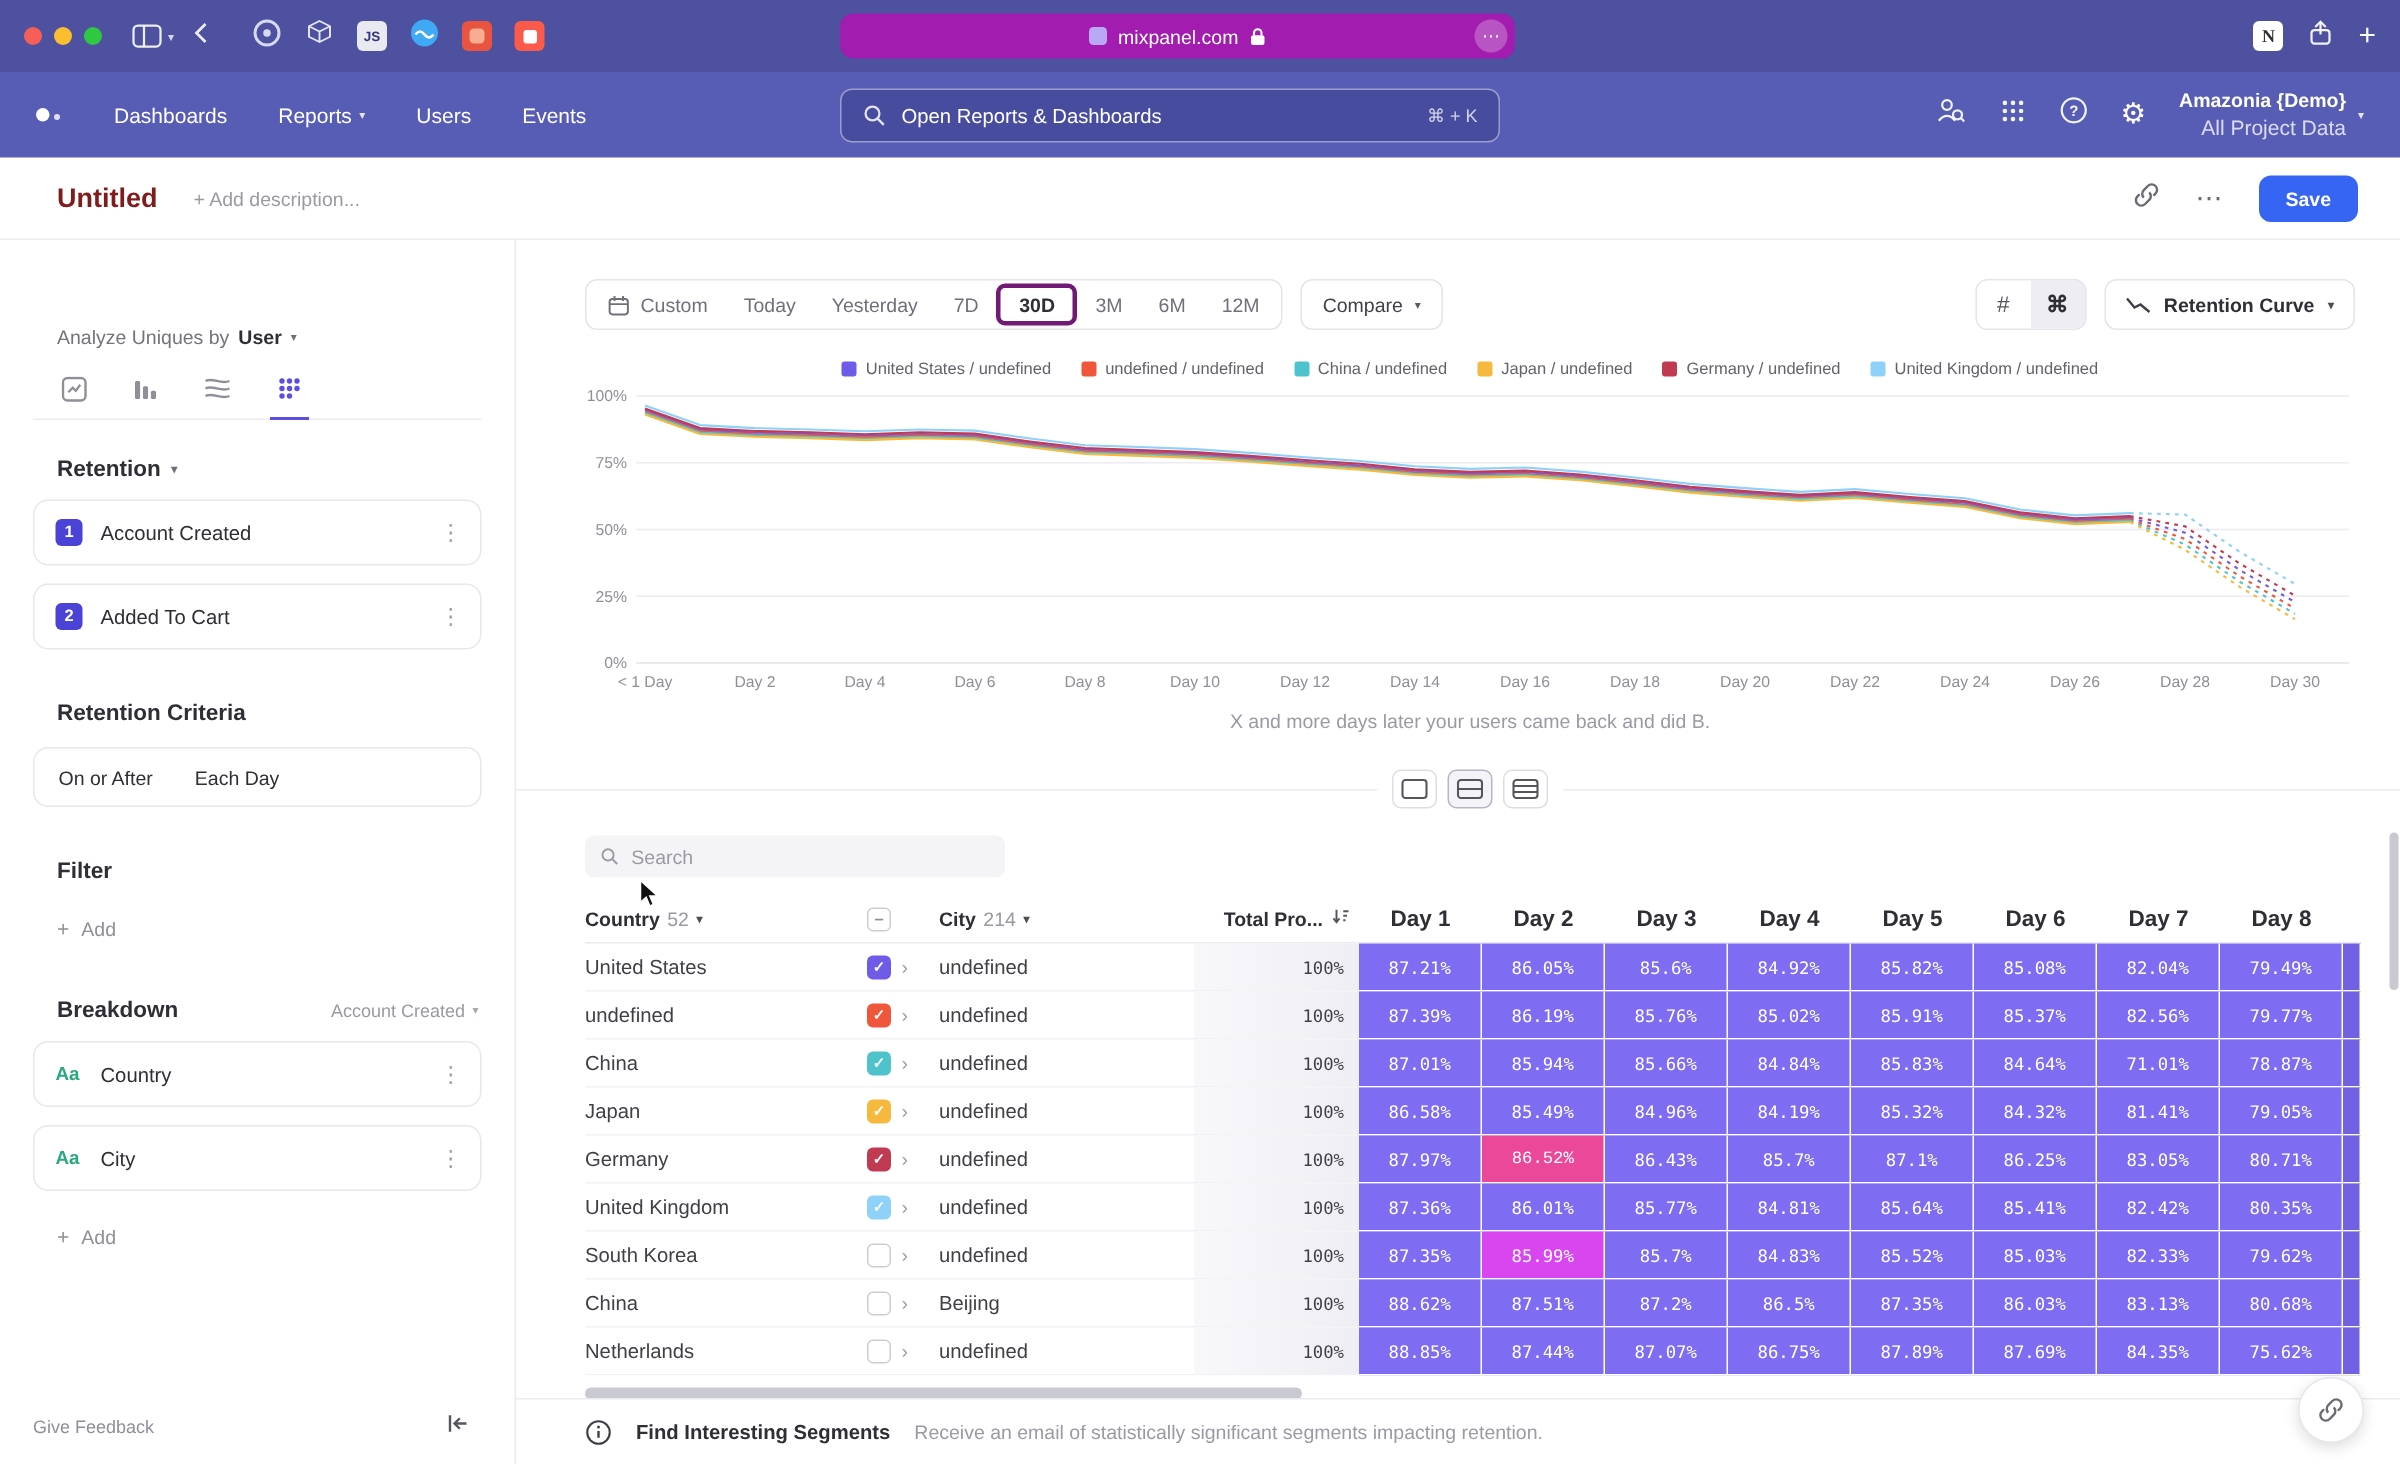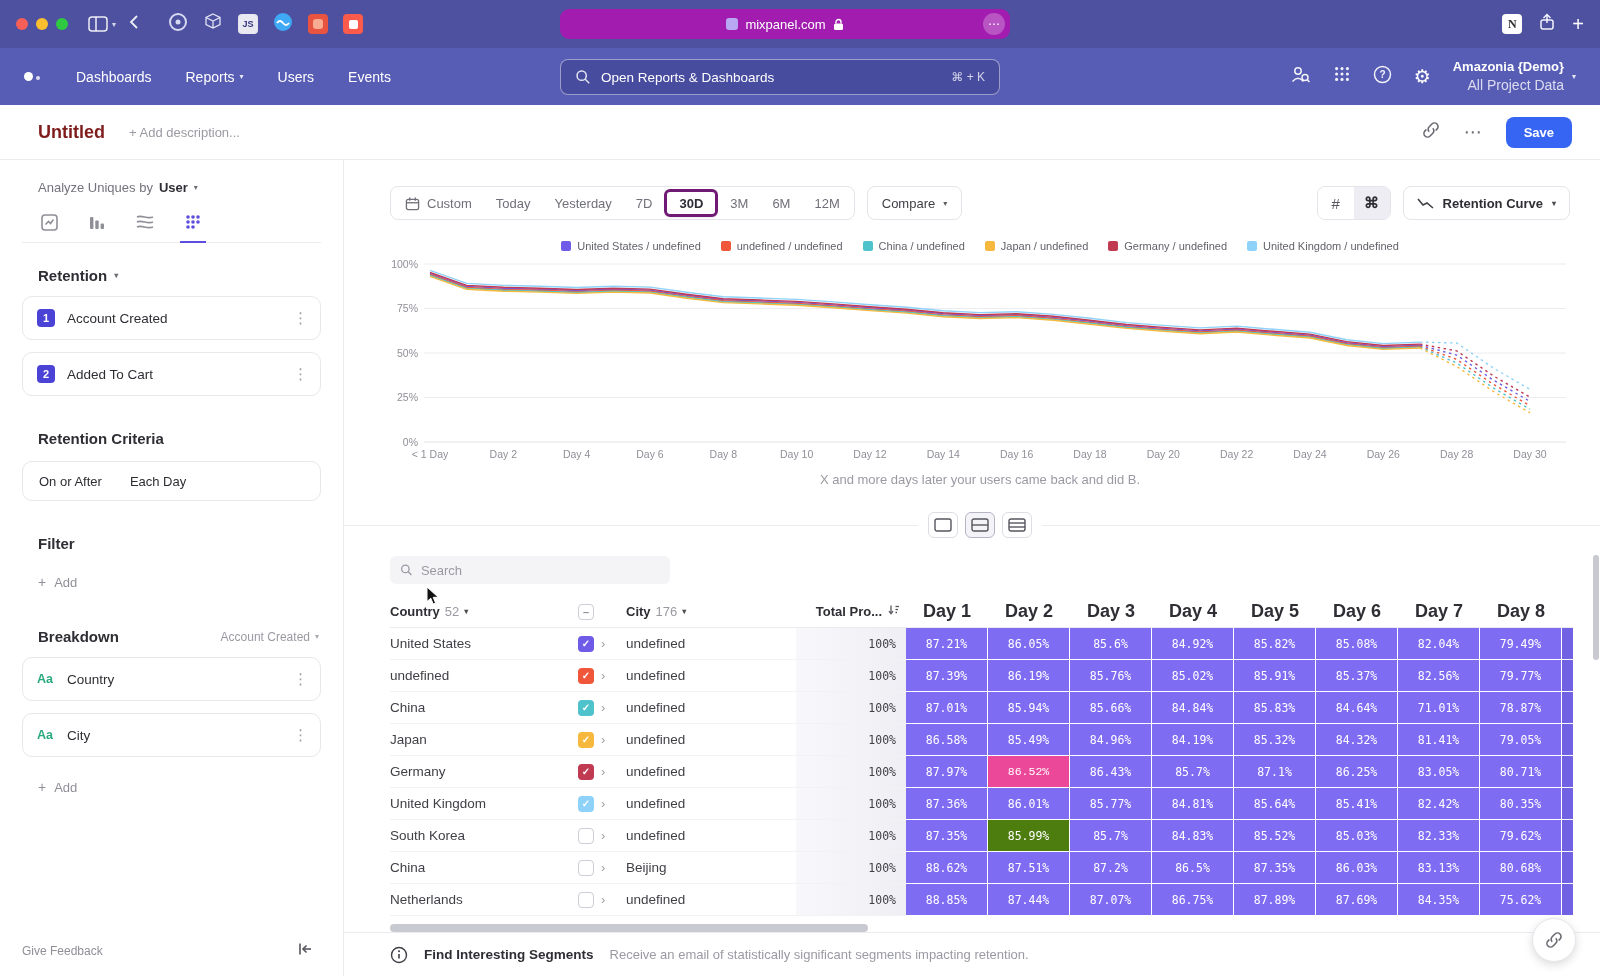--- a/index.html
+++ b/index.html
@@ -54,21 +54,21 @@
   .tb-right { margin-left:auto; display:flex; align-items:center; gap:24px; color:#6a6a72; }
   .dots-h { font-size:18px; color:#6a6a72; }
   .save-btn { background:#3565f2; color:#fff; font-size:13px; font-weight:600; padding:8px 18px;
     border-radius:8px; border:none; }
 
   
   .content { display:flex; height:816px; }
   .sidebar { width:344px; border-right:1px solid #ececf0; padding:20px 22px 10px 22px;
     display:flex; flex-direction:column; background:#fff; }
   .main { flex:1; position:relative; padding:26px 30px 0 46px; overflow:hidden; }
-  .ind { margin-left:16px; }
+  .ind { margin-left:16px;margin-top:37px; }
 
   
   .sb-analyze { font-size:13px; color:#73737c; display:flex; gap:6px; align-items:center; }
   .sb-analyze b { color:#2e2e34; font-weight:700; }
   .sb-tabs { display:flex; gap:26px; margin-top:18px; border-bottom:1px solid #ececf0;
     padding:0 0 11px 16px; }
   .sb-tab { width:22px; height:18px; display:flex; align-items:center; justify-content:center;
     color:#8f8f98; position:relative; }
   .sb-tab.active { color:#5c4fe0; }
   .sb-tab.active::after { content:''; position:absolute; bottom:-12px; left:-2px; right:-2px;
@@ -132,21 +132,21 @@
   .search-box input { border:none; background:transparent; outline:none; font-size:13px;
     color:#3f3f46; width:100%; font-family:inherit; }
   .search-box input::placeholder { color:#9a9aa3; }
 
   .table-zone { margin-top:12px; margin-right:-30px; overflow:hidden; }
   .tgrid { display:grid; grid-template-columns:186px 50px 170px 110px repeat(8,82px) 12px; }
   .cell { display:flex; align-items:center; }
   .theader { height:32px; }
   .th-cell { font-size:13px; font-weight:700; color:#2e2e34; gap:5px; border-bottom:1px solid #ececf0; }
   .th-count { font-weight:400; color:#9a9aa3; }
-  .th-day { font-size:18px; font-weight:700; color:#2e2e34; justify-content:center; border-bottom:1px solid #ececf0; }
+  .th-day { font-size:15px; font-weight:700; color:#2e2e34; justify-content:center; border-bottom:1px solid #ececf0; }
   .trow { height:32px; }
   .c-text { font-size:13.5px; color:#3f3f46; }
   .white { border-bottom:1px solid #f2f2f5; }
   .chk-cell { gap:7px; padding-left:2px; }
   .checkbox { width:16px; height:16px; border-radius:4px; display:flex; align-items:center;
     justify-content:center; color:#fff; font-size:10px; font-weight:700; }
   .checkbox.unchecked { border:1.5px solid #cdcdd6; background:#fff; }
   .checkbox.indet { border:1.5px solid #cdcdd6; background:#fff; color:#8f8f98; font-size:11px; }
   .chev { color:#a0a0a8; font-size:13px; }
   .totalcell { font-family:"DejaVu Sans Mono", monospace; font-size:11.5px; color:#3f3f46;
@@ -562,21 +562,21 @@
           <div class="cell th-cell">
             <span>Country</span>
             <span class="th-count">52</span>
             <span class="caret">▾</span>
           </div>
           <div class="cell th-cell chk-cell">
             <span class="checkbox indet">–</span>
           </div>
           <div class="cell th-cell">
             <span>City</span>
-            <span class="th-count">176</span>
+            <span class="th-count">214</span>
             <span class="caret">▾</span>
           </div>
           <div class="cell th-cell total-h">
             <span>Total Pro...</span>
             <span><svg width="12" height="12" viewBox="0 0 12 12">
                 <line x1="3" y1="1.5" x2="3" y2="9" stroke="#55555e" stroke-width="1.3"></line>
                 <polyline points="1,7.2 3,9.8 5,7.2" fill="none" stroke="#55555e" stroke-width="1.3"></polyline>
                 <line x1="7.5" y1="2.5" x2="11" y2="2.5" stroke="#55555e" stroke-width="1.3"></line>
                 <line x1="7.5" y1="5.5" x2="10" y2="5.5" stroke="#55555e" stroke-width="1.3"></line>
                 <line x1="7.5" y1="8.5" x2="9" y2="8.5" stroke="#55555e" stroke-width="1.3"></line>
@@ -703,21 +703,21 @@
           </div>
           <div class="tgrid trow">
             <div class="cell c-text white">South Korea</div>
             <div class="cell chk-cell white">
               <span class="checkbox unchecked"></span>
               <span class="chev">›</span>
             </div>
             <div class="cell c-text white">undefined</div>
             <div class="cell totalcell white">100%</div>
             <div class="cell daycell" style="background: rgb(126, 108, 243);">87.35%</div>
-            <div class="cell daycell" style="background: #4d7c0f;">85.99%</div>
+            <div class="cell daycell" style="background: #d946ef;">85.99%</div>
             <div class="cell daycell" style="background: rgb(126, 108, 243);">85.7%</div>
             <div class="cell daycell" style="background: rgb(126, 108, 243);">84.83%</div>
             <div class="cell daycell" style="background: rgb(126, 108, 243);">85.52%</div>
             <div class="cell daycell" style="background: rgb(126, 108, 243);">85.03%</div>
             <div class="cell daycell" style="background: rgb(126, 108, 243);">82.33%</div>
             <div class="cell daycell" style="background: rgb(126, 108, 243);">79.62%</div>
             <div class="cell daycell" style="background: rgb(113, 97, 227);"></div>
           </div>
           <div class="tgrid trow">
             <div class="cell c-text white">China</div>

